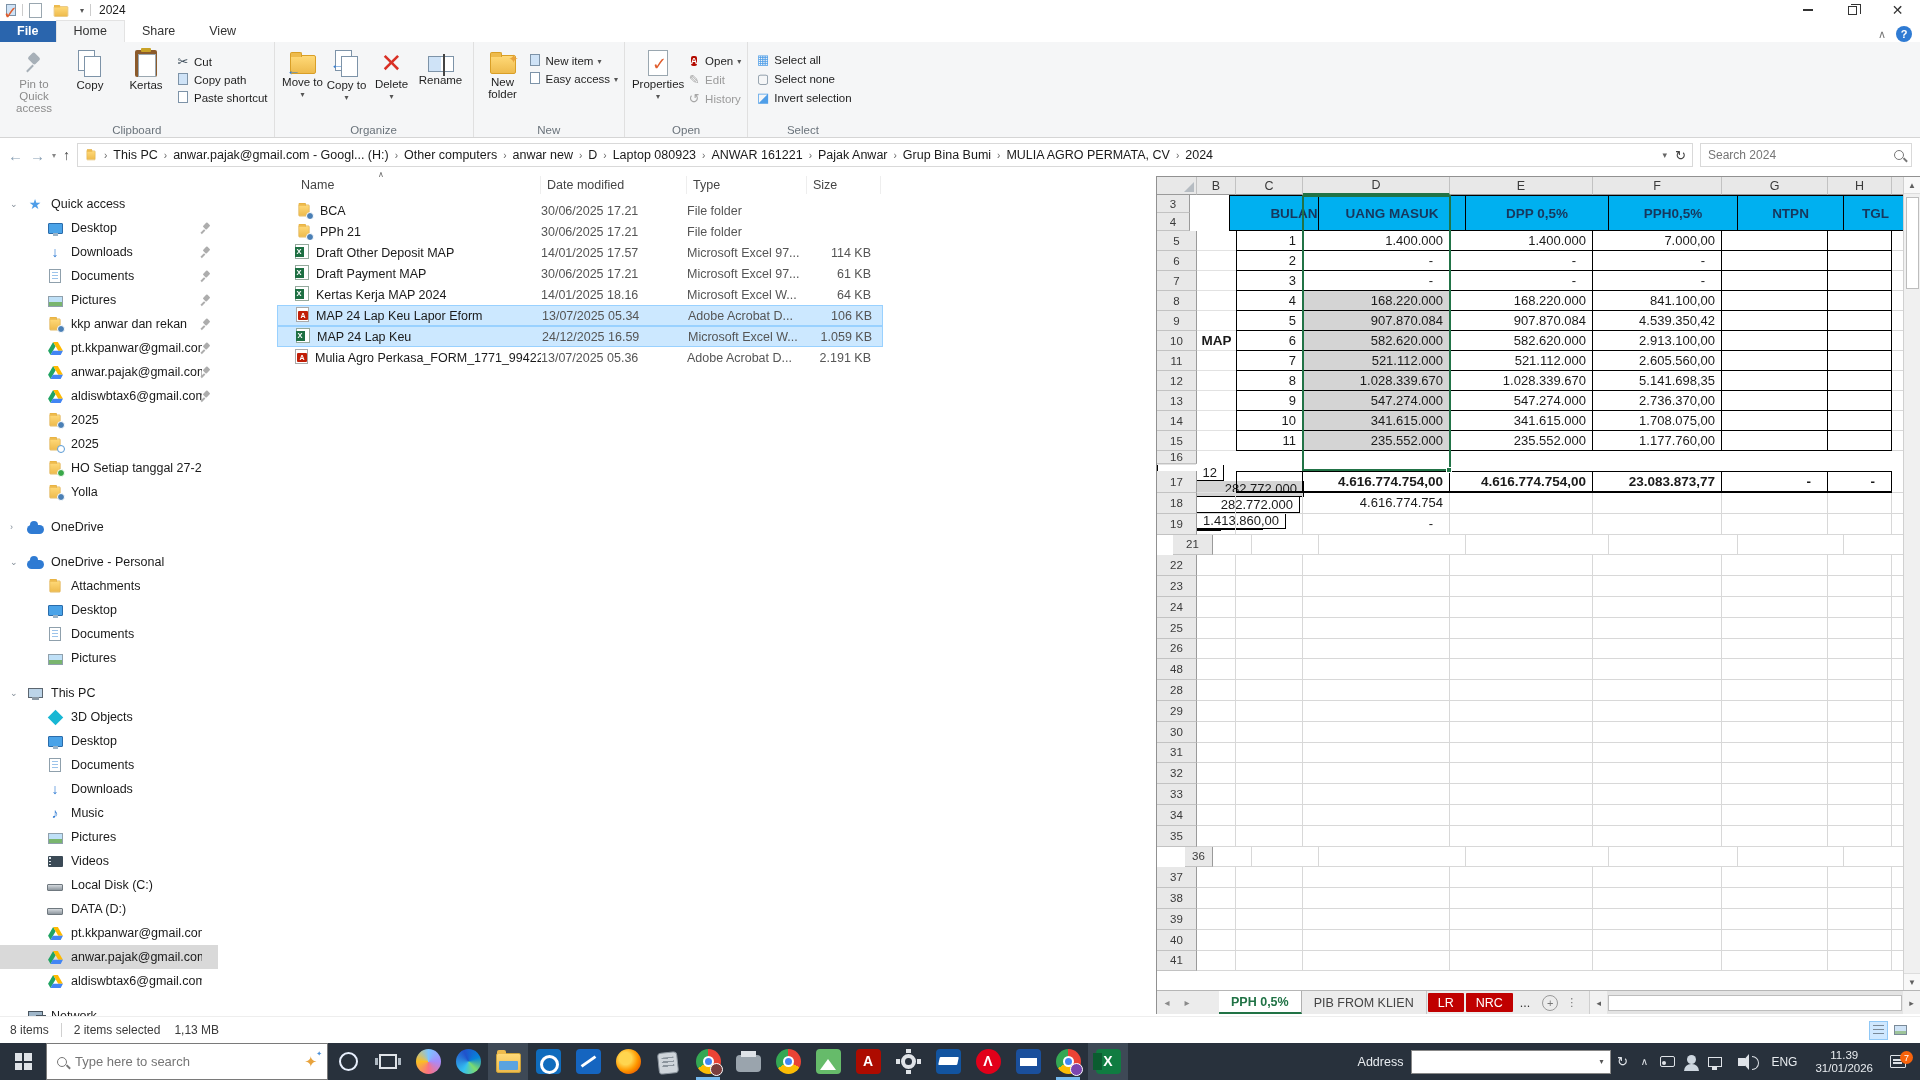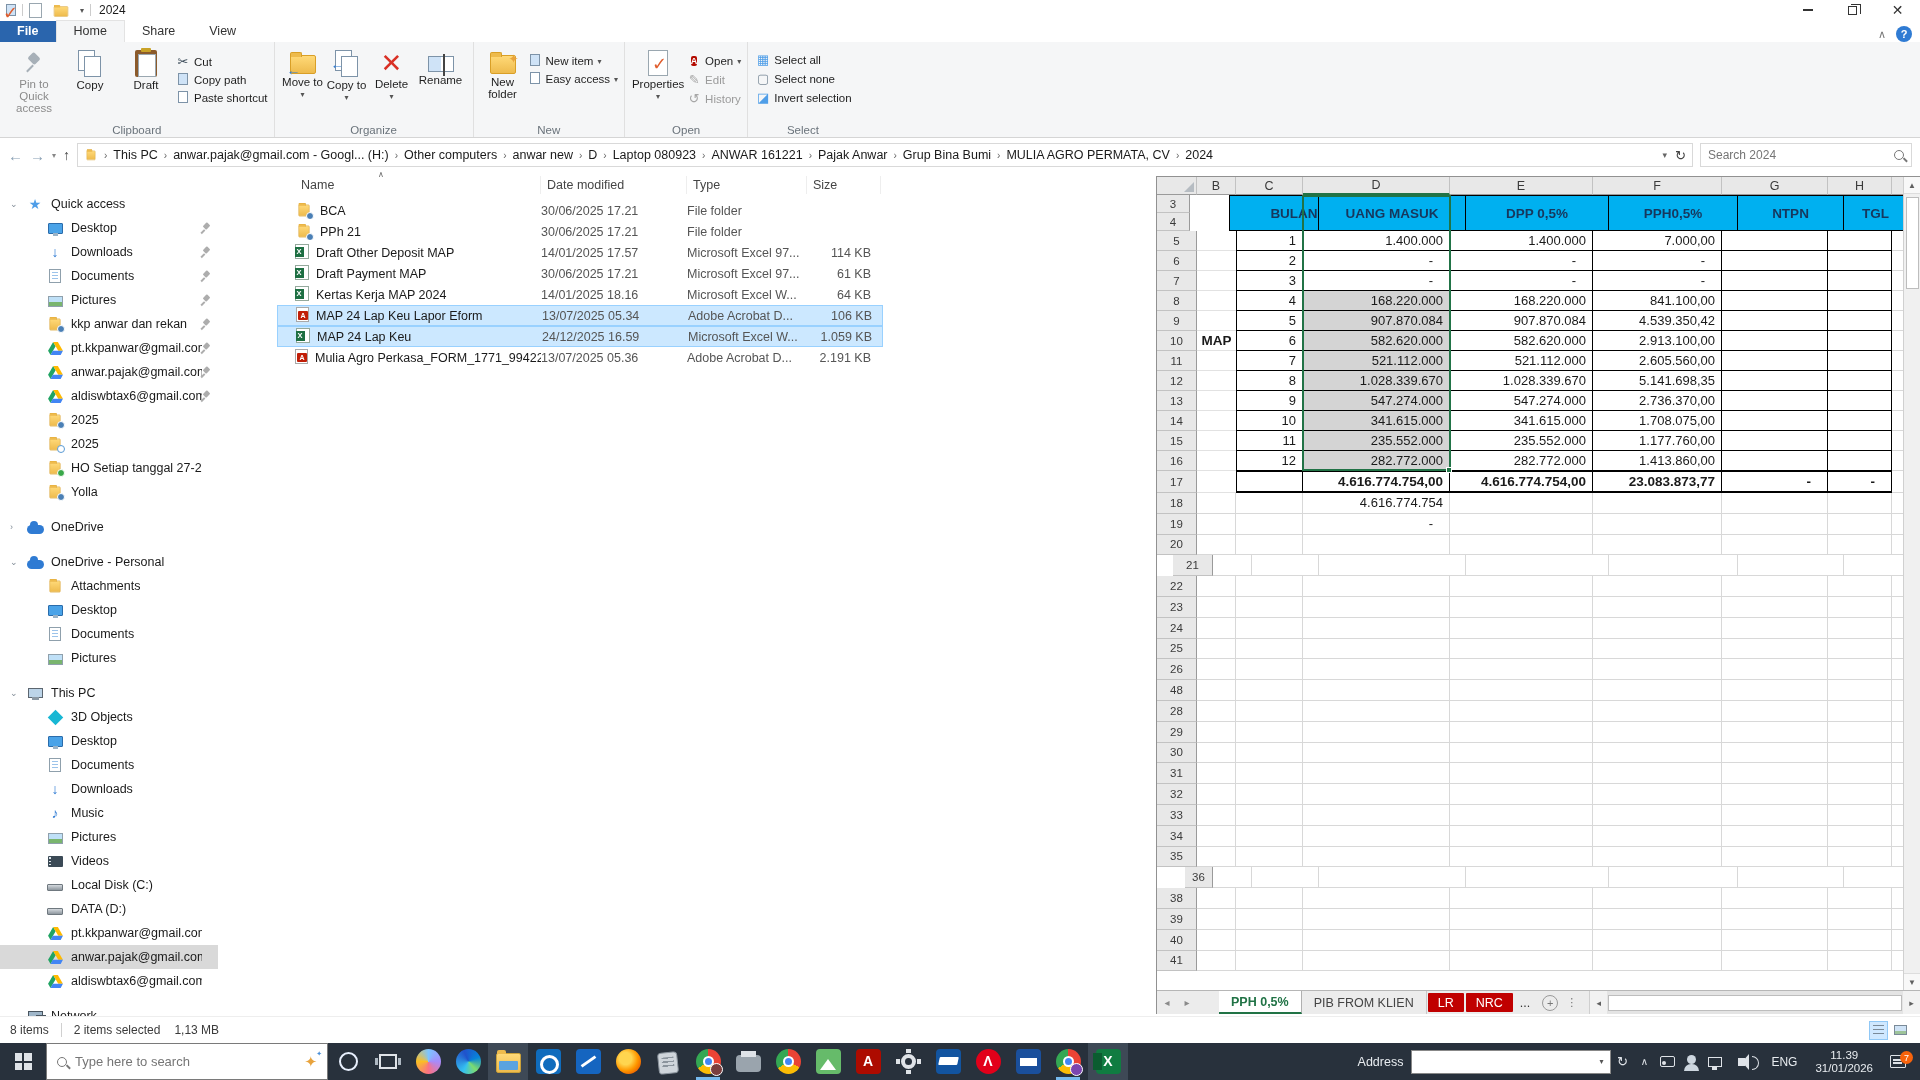--- a/index.html
+++ b/index.html
@@ -307,21 +307,21 @@
       <div class="bigbtn">
         <span class="ri ri-pin"></span>
         <span class="lbl gray">Pin to Quick access</span>
       </div>
       <div class="bigbtn">
         <span class="ri ri-copy"></span>
         <span class="lbl">Copy</span>
       </div>
       <div class="bigbtn">
         <span class="ri ri-paste"></span>
-        <span class="lbl">Draft</span>
+        <span class="lbl">Kertas</span>
       </div>
       <div class="smallcol">
         <div class="smallbtn">
             <span class="si si-cut">✂</span>
             <span>Cut</span>
           </div>
         <div class="smallbtn">
             <span class="si"><span class="si-page blue"></span></span>
             <span>Copy path</span>
           </div>
@@ -990,21 +990,21 @@
           <div class="gut" style="width: 40px;">15</div>
           <div class="xc bcell" style="width: 39px;"></div>
           <div class="xc cell first" style="width: 67px;">11</div>
           <div class="xc cell graysel" style="width: 147px;">235.552.000</div>
           <div class="xc cell" style="width: 143px;">235.552.000</div>
           <div class="xc cell" style="width: 129px;">1.177.760,00</div>
           <div class="xc cell" style="width: 106px;"></div>
           <div class="xc cell" style="width: 64px;"></div>
           <div class="xc gcell" style="width: 12px;"></div>
         </div>
-        <div class="xrow" style="height: 20px;">
+        <div class="xrow" style="height: 20px; flex-direction: column;">
           <div class="gut" style="width: 40px;">16</div>
           <div class="xc bcell" style="width: 39px;"></div>
           <div class="xc cell first" style="width: 67px;">12</div>
           <div class="xc cell graysel" style="width: 147px;">282.772.000</div>
           <div class="xc cell" style="width: 143px;">282.772.000</div>
           <div class="xc cell" style="width: 129px;">1.413.860,00</div>
           <div class="xc cell" style="width: 106px;"></div>
           <div class="xc cell" style="width: 64px;"></div>
           <div class="xc gcell" style="width: 12px;"></div>
         </div>
@@ -1035,31 +1035,20 @@
           <div class="xc gcell" style="width: 39px;"></div>
           <div class="xc gcell" style="width: 67px;"></div>
           <div class="xc gcell dash" style="width: 147px;">-</div>
           <div class="xc gcell" style="width: 143px;"></div>
           <div class="xc gcell" style="width: 129px;"></div>
           <div class="xc gcell" style="width: 106px;"></div>
           <div class="xc gcell" style="width: 64px;"></div>
           <div class="xc gcell" style="width: 12px;"></div>
         </div>
         <div class="xrow" style="height: 20.8px;">
-          <div class="gut" style="width: 40px;">20</div>
-          <div class="xc gcell" style="width: 39px;"></div>
-          <div class="xc gcell" style="width: 67px;"></div>
-          <div class="xc gcell" style="width: 147px;"></div>
-          <div class="xc gcell" style="width: 143px;"></div>
-          <div class="xc gcell" style="width: 129px;"></div>
-          <div class="xc gcell" style="width: 106px;"></div>
-          <div class="xc gcell" style="width: 64px;"></div>
-          <div class="xc gcell" style="width: 12px;"></div>
-        </div>
-        <div class="xrow" style="height: 20.8px;">
           <div class="gut" style="width: 40px; margin-left: 16px;">21</div>
           <div class="xc gcell" style="width: 39px;"></div>
           <div class="xc gcell" style="width: 67px;"></div>
           <div class="xc gcell" style="width: 147px;"></div>
           <div class="xc gcell" style="width: 143px;"></div>
           <div class="xc gcell" style="width: 129px;"></div>
           <div class="xc gcell" style="width: 106px;"></div>
           <div class="xc gcell" style="width: 64px;"></div>
           <div class="xc gcell" style="width: 12px;"></div>
         </div>
@@ -1212,20 +1201,31 @@
           <div class="xc gcell" style="width: 67px;"></div>
           <div class="xc gcell" style="width: 147px;"></div>
           <div class="xc gcell" style="width: 143px;"></div>
           <div class="xc gcell" style="width: 129px;"></div>
           <div class="xc gcell" style="width: 106px;"></div>
           <div class="xc gcell" style="width: 64px;"></div>
           <div class="xc gcell" style="width: 12px;"></div>
         </div>
         <div class="xrow" style="height: 20.8px; padding-left: 28px;">
           <div class="gut" style="width: 40px;">36</div>
+          <div class="xc gcell" style="width: 39px;"></div>
+          <div class="xc gcell" style="width: 67px;"></div>
+          <div class="xc gcell" style="width: 147px;"></div>
+          <div class="xc gcell" style="width: 143px;"></div>
+          <div class="xc gcell" style="width: 129px;"></div>
+          <div class="xc gcell" style="width: 106px;"></div>
+          <div class="xc gcell" style="width: 64px;"></div>
+          <div class="xc gcell" style="width: 12px;"></div>
+        </div>
+        <div class="xrow" style="height: 20.8px;">
+          <div class="gut" style="width: 40px;">37</div>
           <div class="xc gcell" style="width: 39px;"></div>
           <div class="xc gcell" style="width: 67px;"></div>
           <div class="xc gcell" style="width: 147px;"></div>
           <div class="xc gcell" style="width: 143px;"></div>
           <div class="xc gcell" style="width: 129px;"></div>
           <div class="xc gcell" style="width: 106px;"></div>
           <div class="xc gcell" style="width: 64px;"></div>
           <div class="xc gcell" style="width: 12px;"></div>
         </div>
         <div class="xrow" style="height: 20.8px;">

